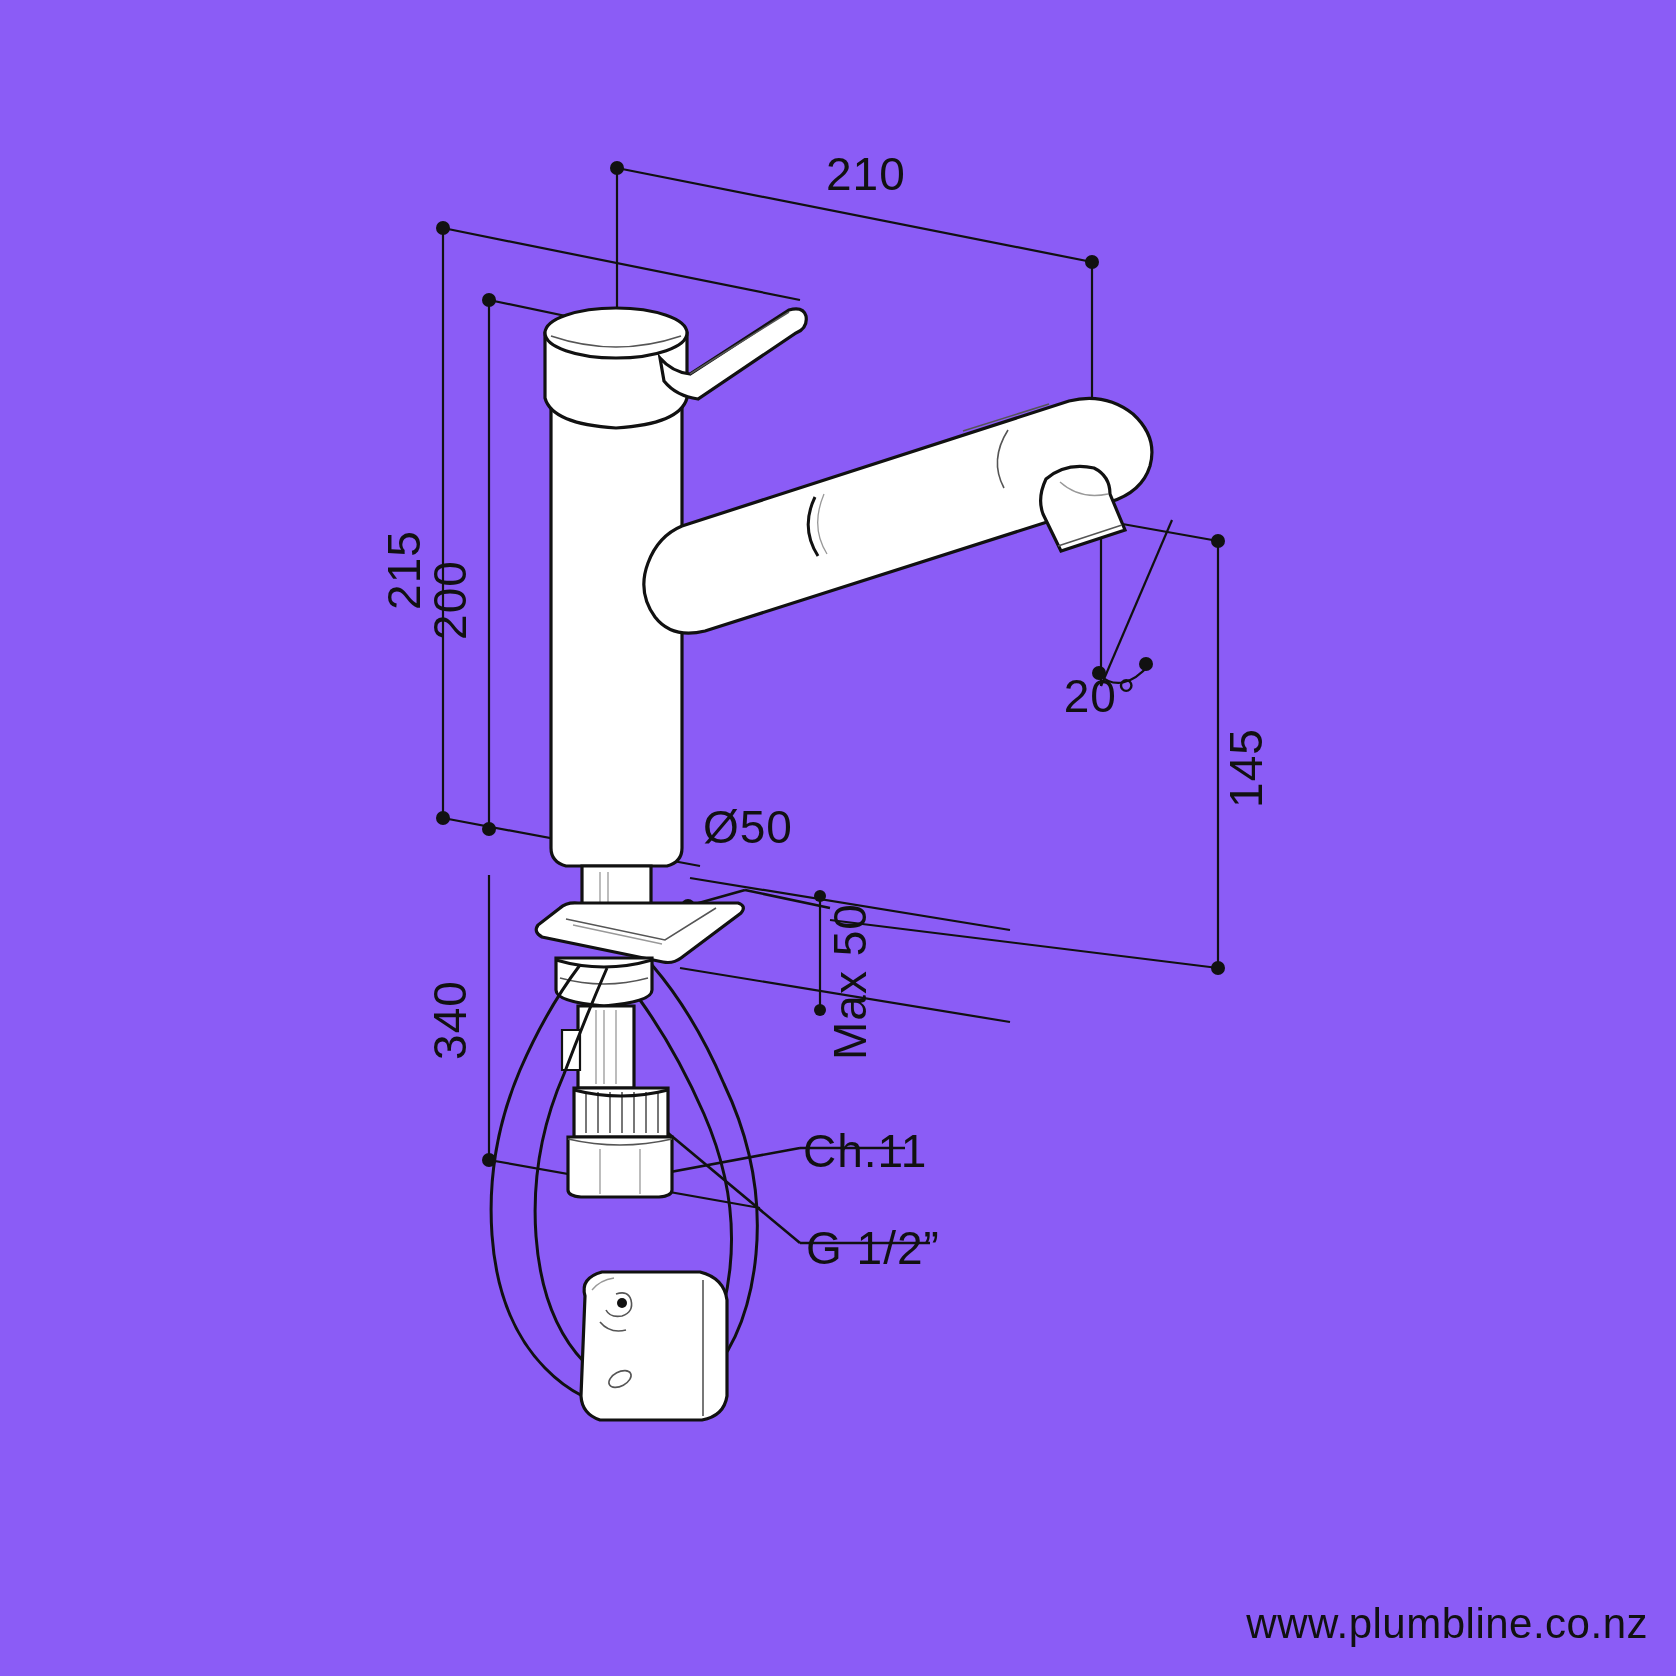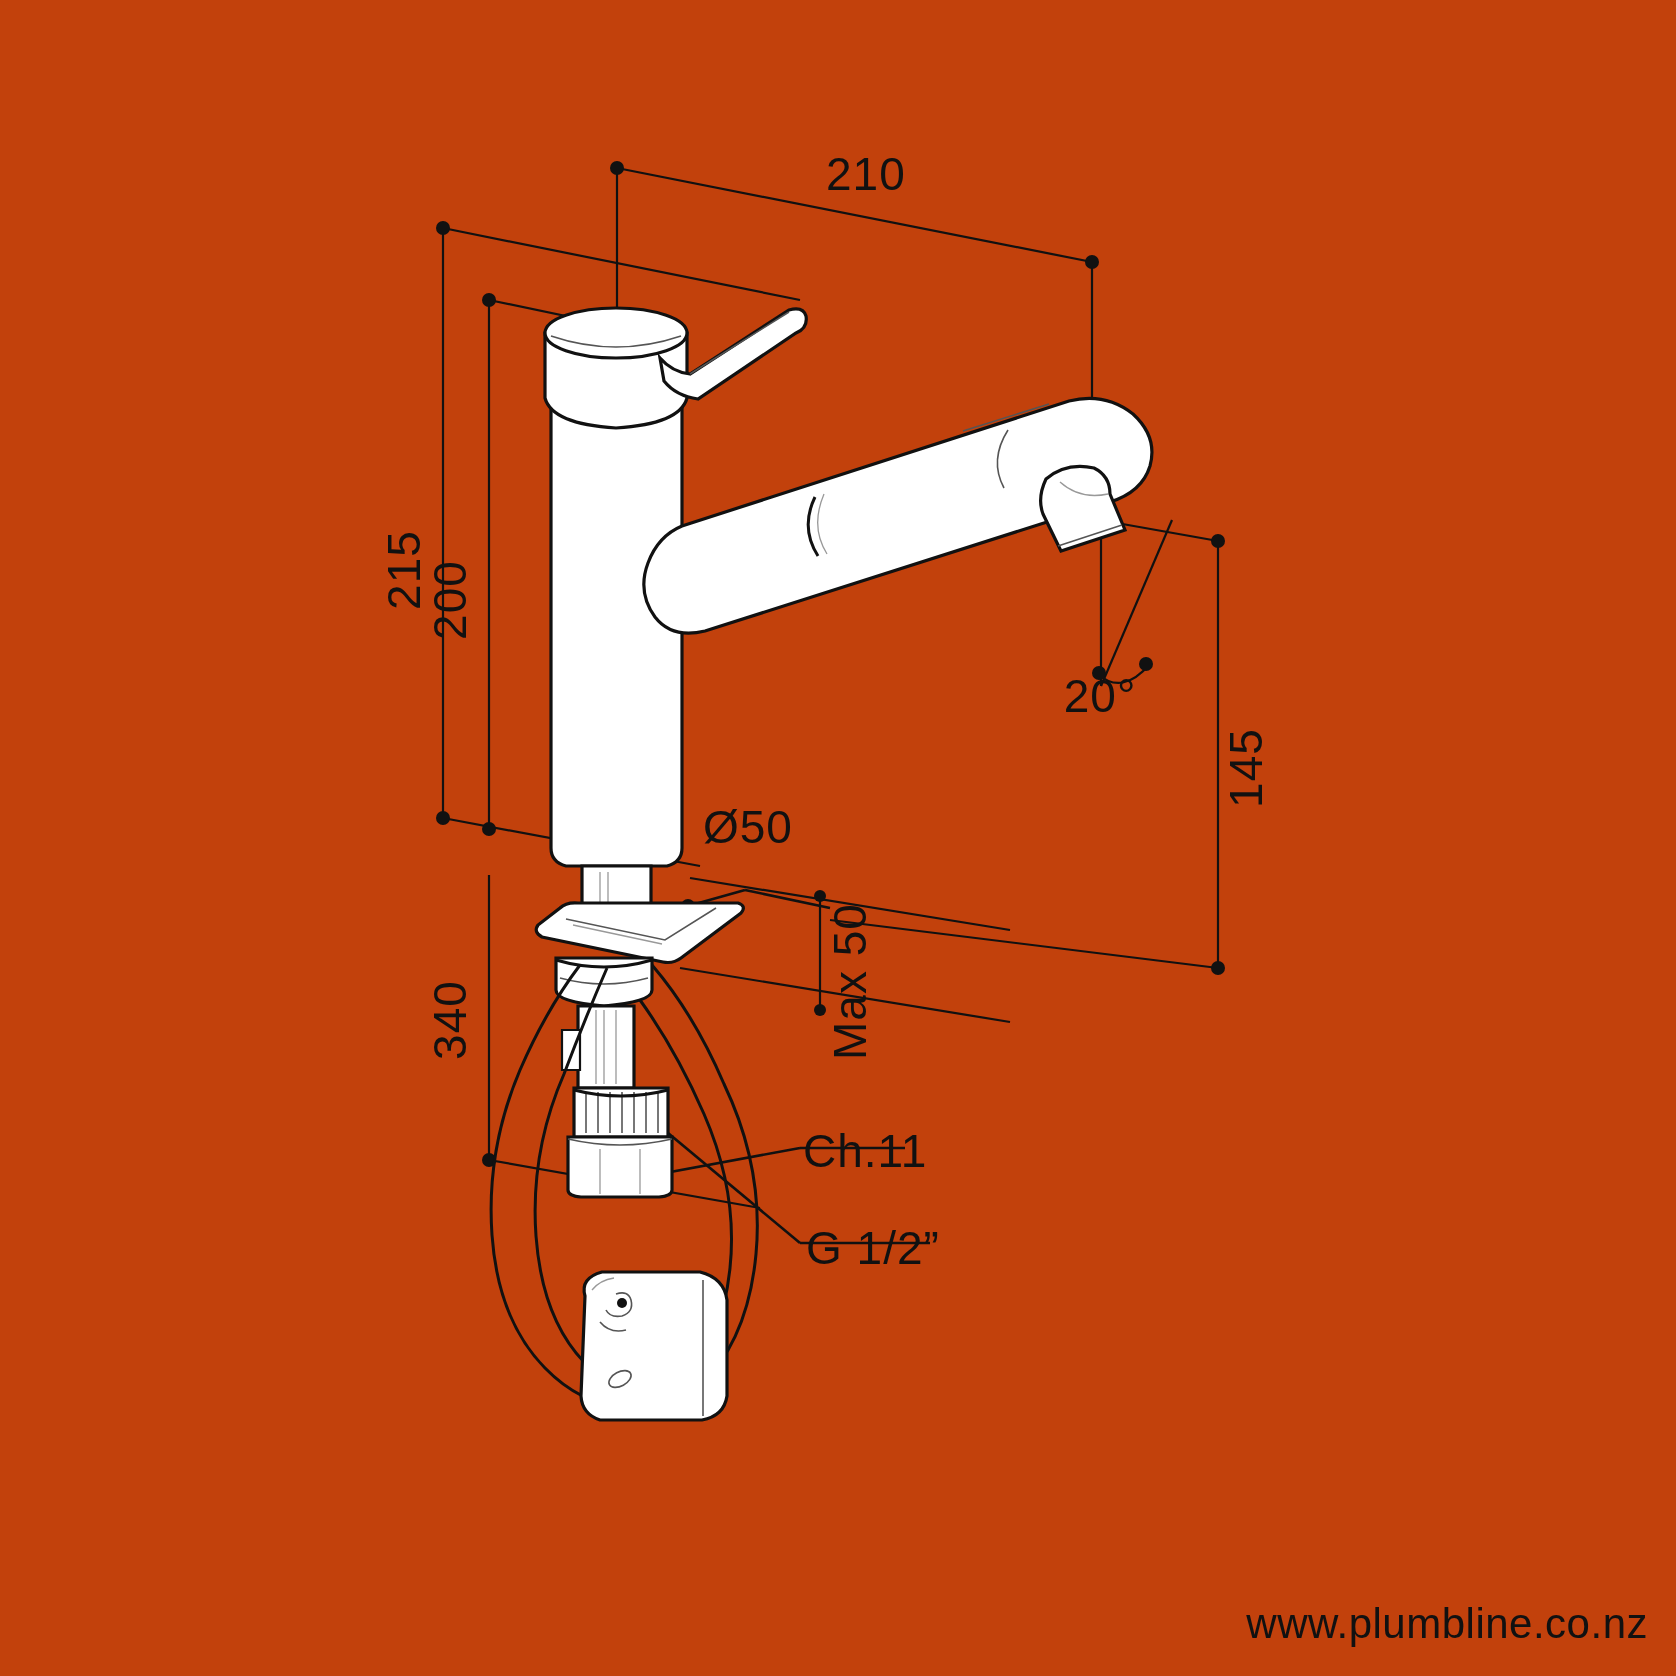--- a/index.html
+++ b/index.html
@@ -9,21 +9,21 @@
     background: #ffffff;
   }
   body {
     font-family: "Liberation Sans", sans-serif;
     color: #1a1a1a;
   }
   #page {
     position: relative;
     width: 1676px;
     height: 1676px;
-    background: #c2410c;
+    background: #8b5cf6;
     overflow: hidden;
   }
   #drawing-svg {
     position: absolute;
     left: 0;
     top: 0;
     width: 1676px;
     height: 1676px;
   }
   .dimtext {

